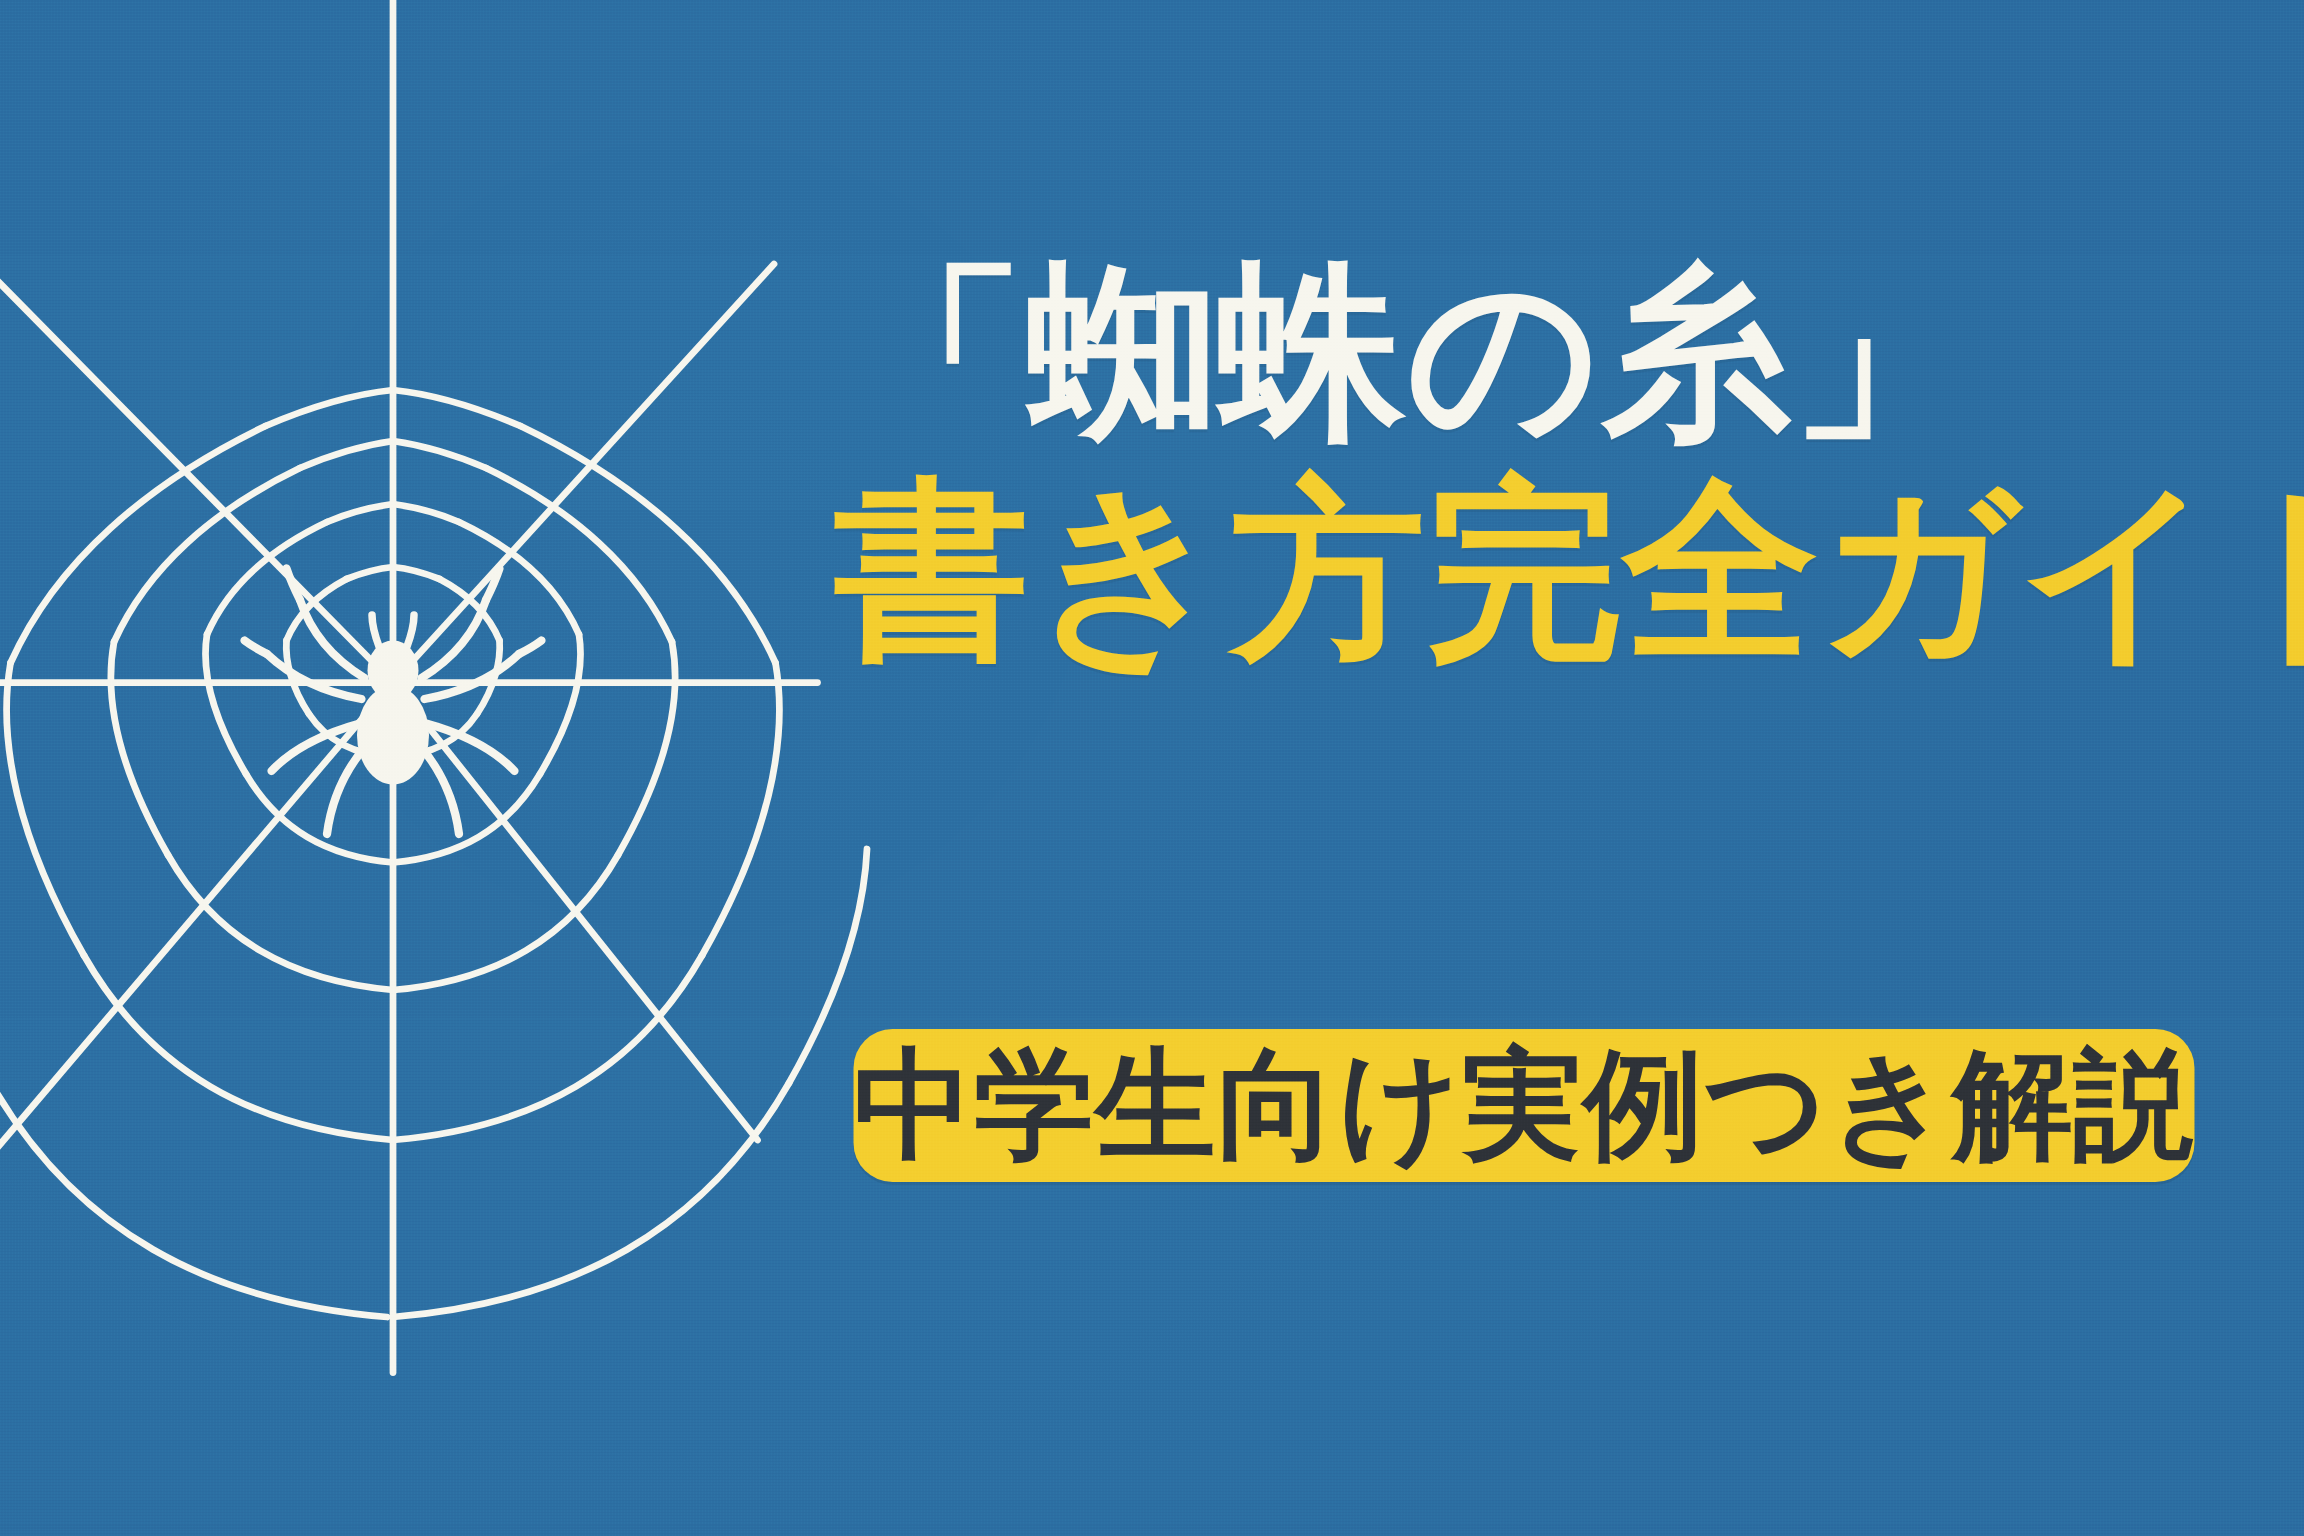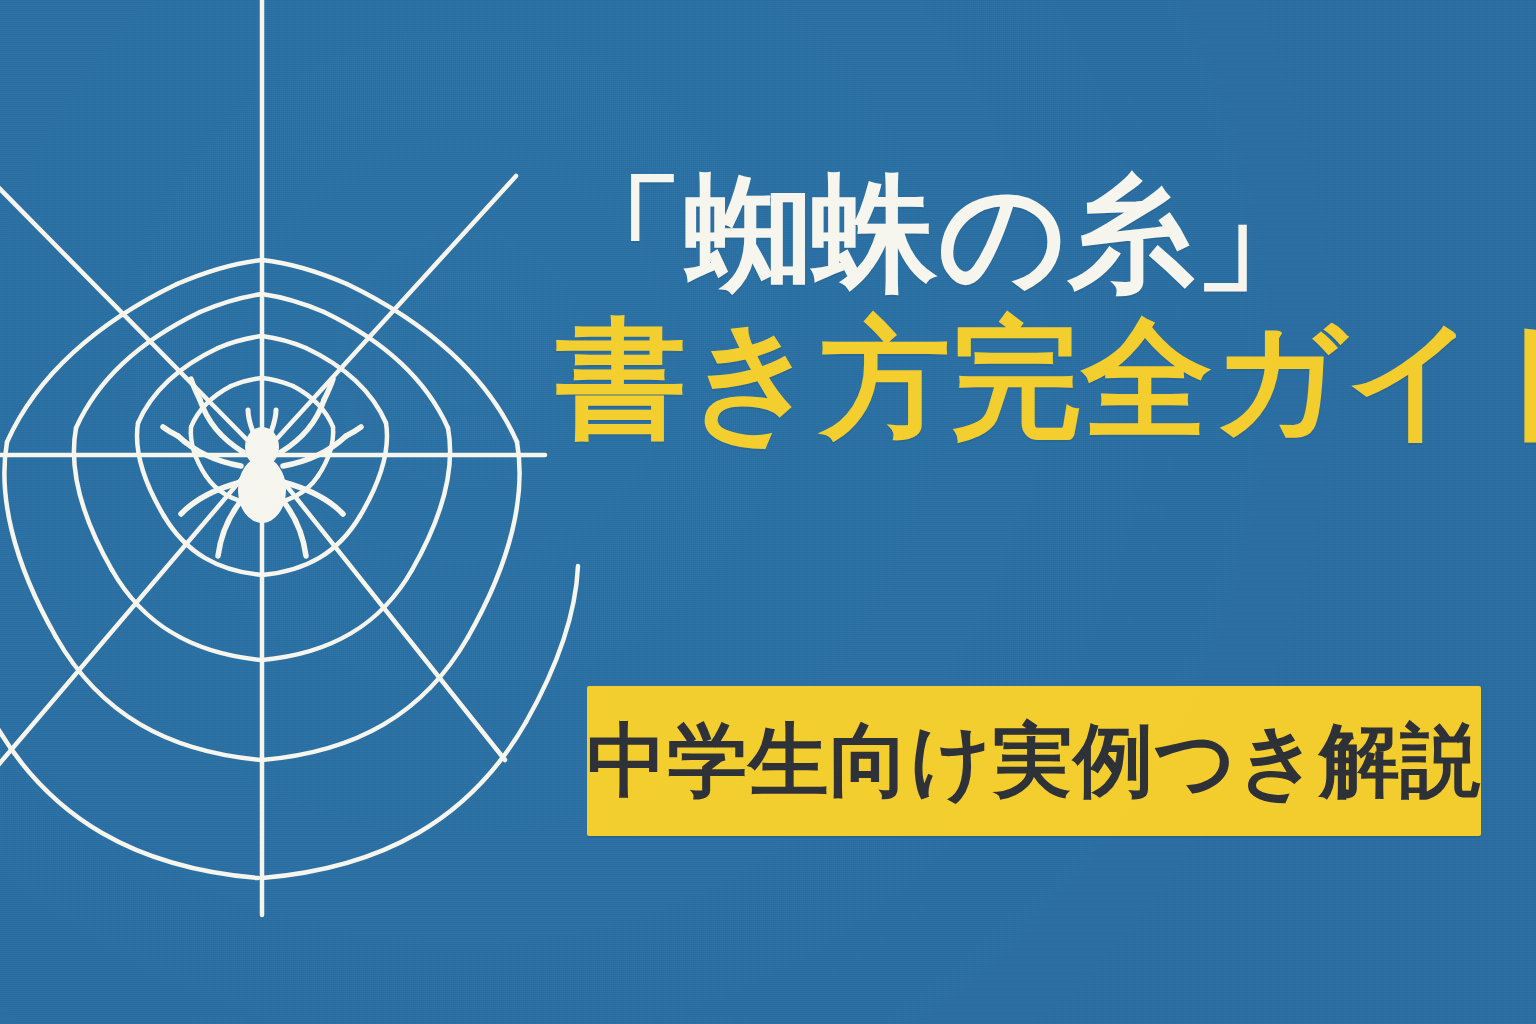--- a/index.html
+++ b/index.html
@@ -8,21 +8,21 @@
     padding: 0;
     background: #ffffff;
   }
 
   #canvas {
     position: relative;
     width: 1536px;
     height: 1024px;
     overflow: hidden;
     background: #2C6FA3;
-    font-family: Liberation Serif, serif;
+    font-family: Liberation Sans, sans-serif;
     -webkit-font-smoothing: antialiased;
   }
 
   
   #grain {
     position: absolute;
     inset: 0;
     pointer-events: none;
     opacity: 0.35;
     mix-blend-mode: overlay;
@@ -67,26 +67,26 @@
     color: #F4CE2E;
     font-size: 130px;
     margin-top: 6px;
   }
 
   #line1 { margin-left: 2px; }
   #line2 { margin-top: 10px; }
 
   #badge {
     position: absolute;
-    left: 587px;
+    left: 569px;
     top: 686px;
     width: 894px;
-    height: 150px;
+    height: 102px;
     background: #F4CE2E;
-    border-radius: 2px;
+    border-radius: 26px;
     display: flex;
     align-items: center;
     justify-content: center;
     box-shadow: 0 2px 0 rgba(0,0,0,0.08);
   }
 
   #badge-text {
     color: #2E3238;
     font-size: 80px;
     font-weight: 700;

